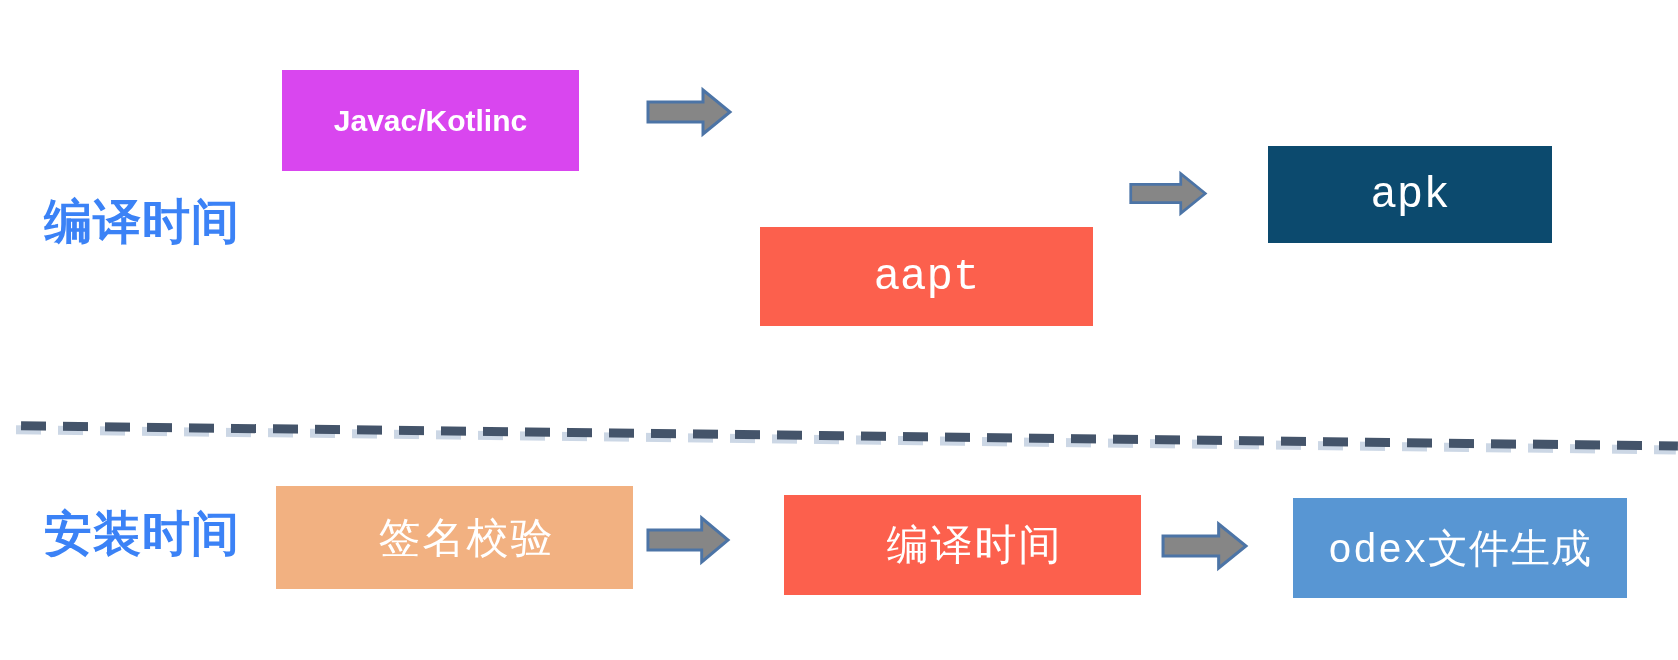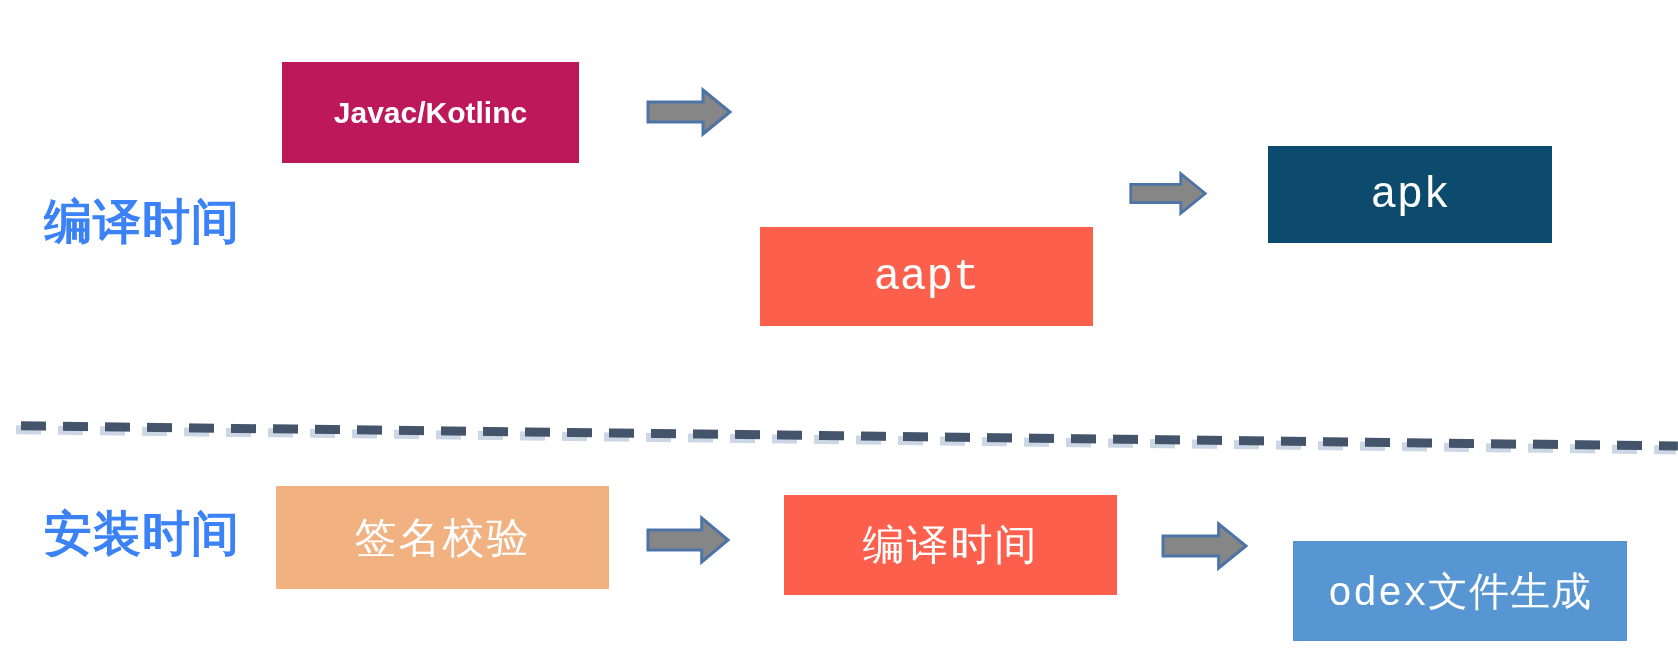--- a/index.html
+++ b/index.html
@@ -41,39 +41,40 @@
     white-space: nowrap;
   }
   .node.latin-mono {
     font-family: "Liberation Mono", monospace;
     font-size: 44px;
   }
   .node.cjk {
     font-family: Liberation Mono, monospace;
     font-size: 42px;
     letter-spacing: 2px;
+    padding-left: 24px;
   }
   .node.mixed {
     font-family: "Liberation Mono", "Liberation Serif", monospace;
     font-size: 40px;
     letter-spacing: 1px;
   }
   .node.sans-bold {
     font-family: "Liberation Sans", sans-serif;
     font-weight: 700;
     font-size: 30px;
   }
 
   .node.javac { left: 282px;  top: 62px;  width: 297px; height: 101px; }
   .node.dx    { left: 760px;  top: 63px;  width: 333px; height: 100px; }
   .node.aapt  { left: 760px;  top: 227px; width: 333px; height: 99px; justify-content: center;  }
   .node.apk   { left: 1268px; top: 146px; width: 284px; height: 97px;  }
   .node.sign  { left: 276px;  top: 486px; width: 333px; height: 103px; }
   .node.copy  { left: 784px;  top: 495px; width: 333px; height: 100px; }
-  .node.odex  { left: 1293px; top: 498px; width: 334px; height: 100px; margin-top: 43px; }
+  .node.odex  { left: 1293px; top: 498px; width: 334px; height: 100px; }
 
   
   .block-arrow { position: absolute; display: block; }
   .arrow1 { left: 645px;  top: 86px;  width: 88px; height: 52px; }
   .arrow2 { left: 1128px; top: 170px; width: 80px; height: 47px; }
   .arrow3 { left: 645px;  top: 514px; width: 86px; height: 52px; }
   .arrow4 { left: 1160px; top: 520px; width: 89px; height: 52px; }
 
   
   .divider {
@@ -102,21 +103,21 @@
     background: repeating-linear-gradient(90deg, #44546A 0 25px, transparent 25px 42px);
   }
 </style>
 </head>
 <body>
 
 <div class="page">
 
   <div class="row-label compile">编译时间</div>
 
-  <div class="node javac sans-bold" style="background-color: #be185d;">
+  <div class="node javac sans-bold" style="background-color: #d946ef; margin-top: 8px;">
     <span>Javac/Kotlinc</span>
   </div>
 
   <svg class="block-arrow arrow1" viewBox="0 0 88 52" preserveAspectRatio="none">
     <path d="M3 16 H58 V4 L85 26 L58 48 V36 H3 Z" fill="#868686" stroke="#4C74A6" stroke-width="3" stroke-linejoin="miter"></path>
   </svg>
 
 
   <div class="node aapt latin-mono" style="background-color: rgb(252, 96, 77);">
     <span>aapt</span>

